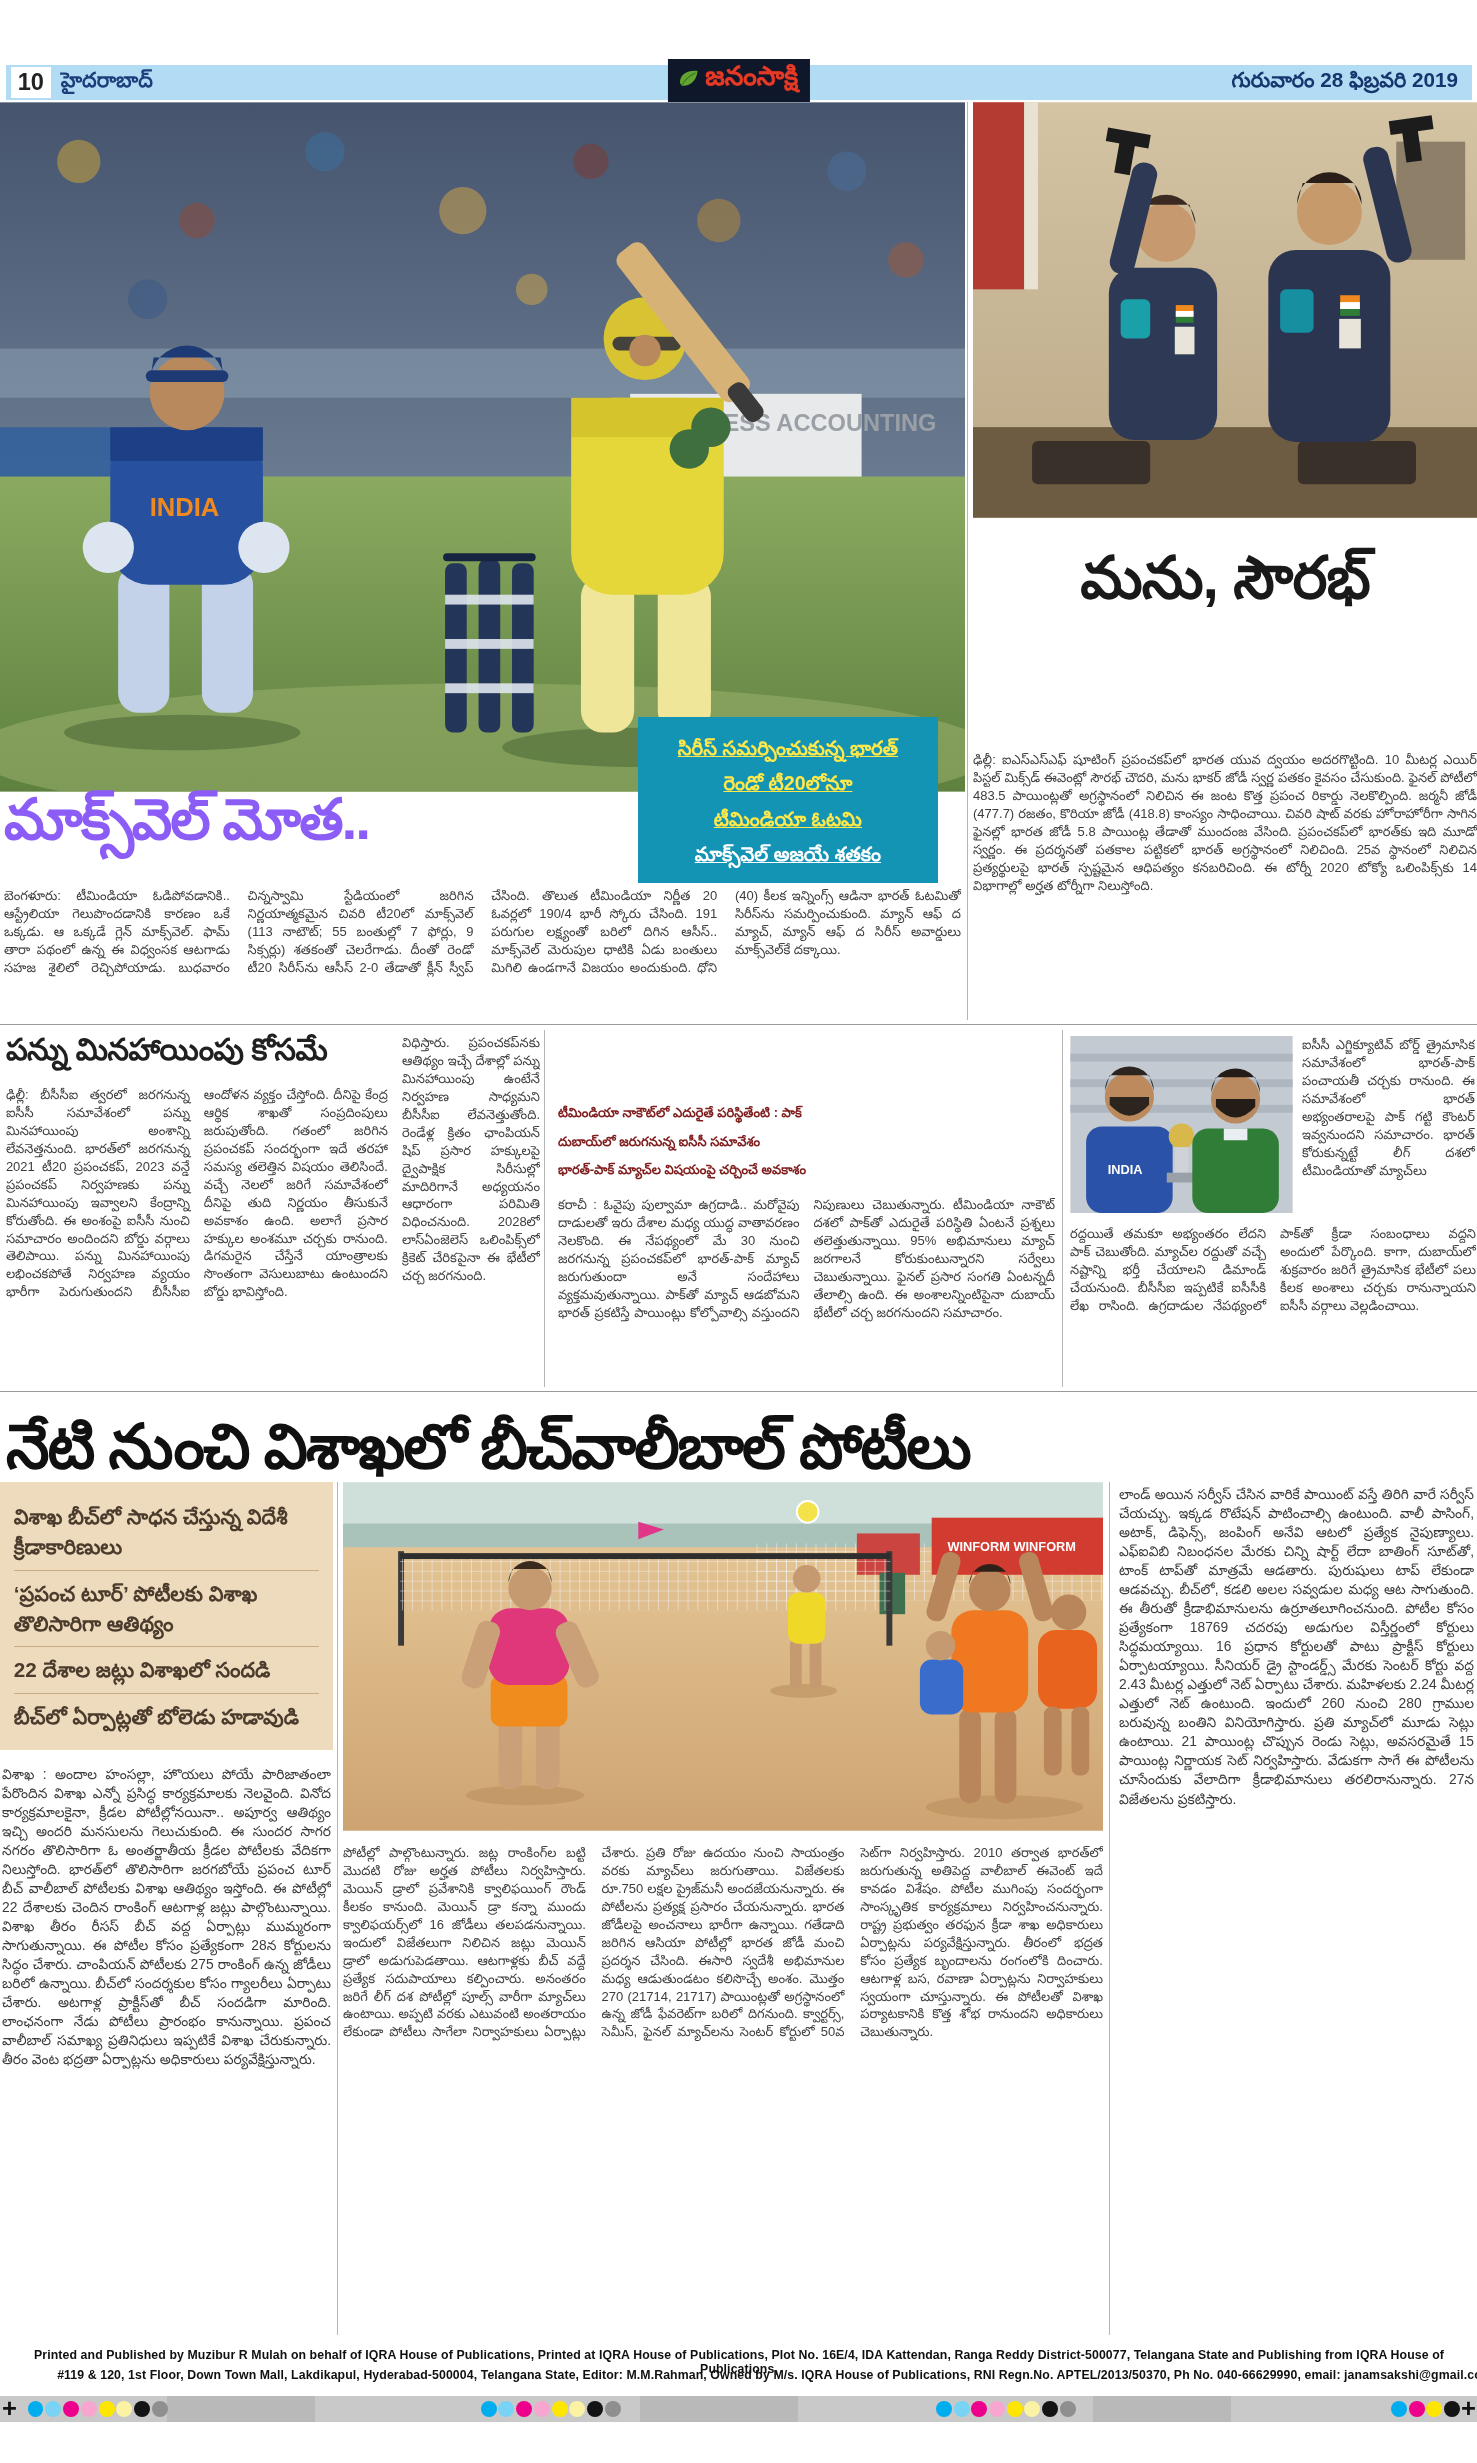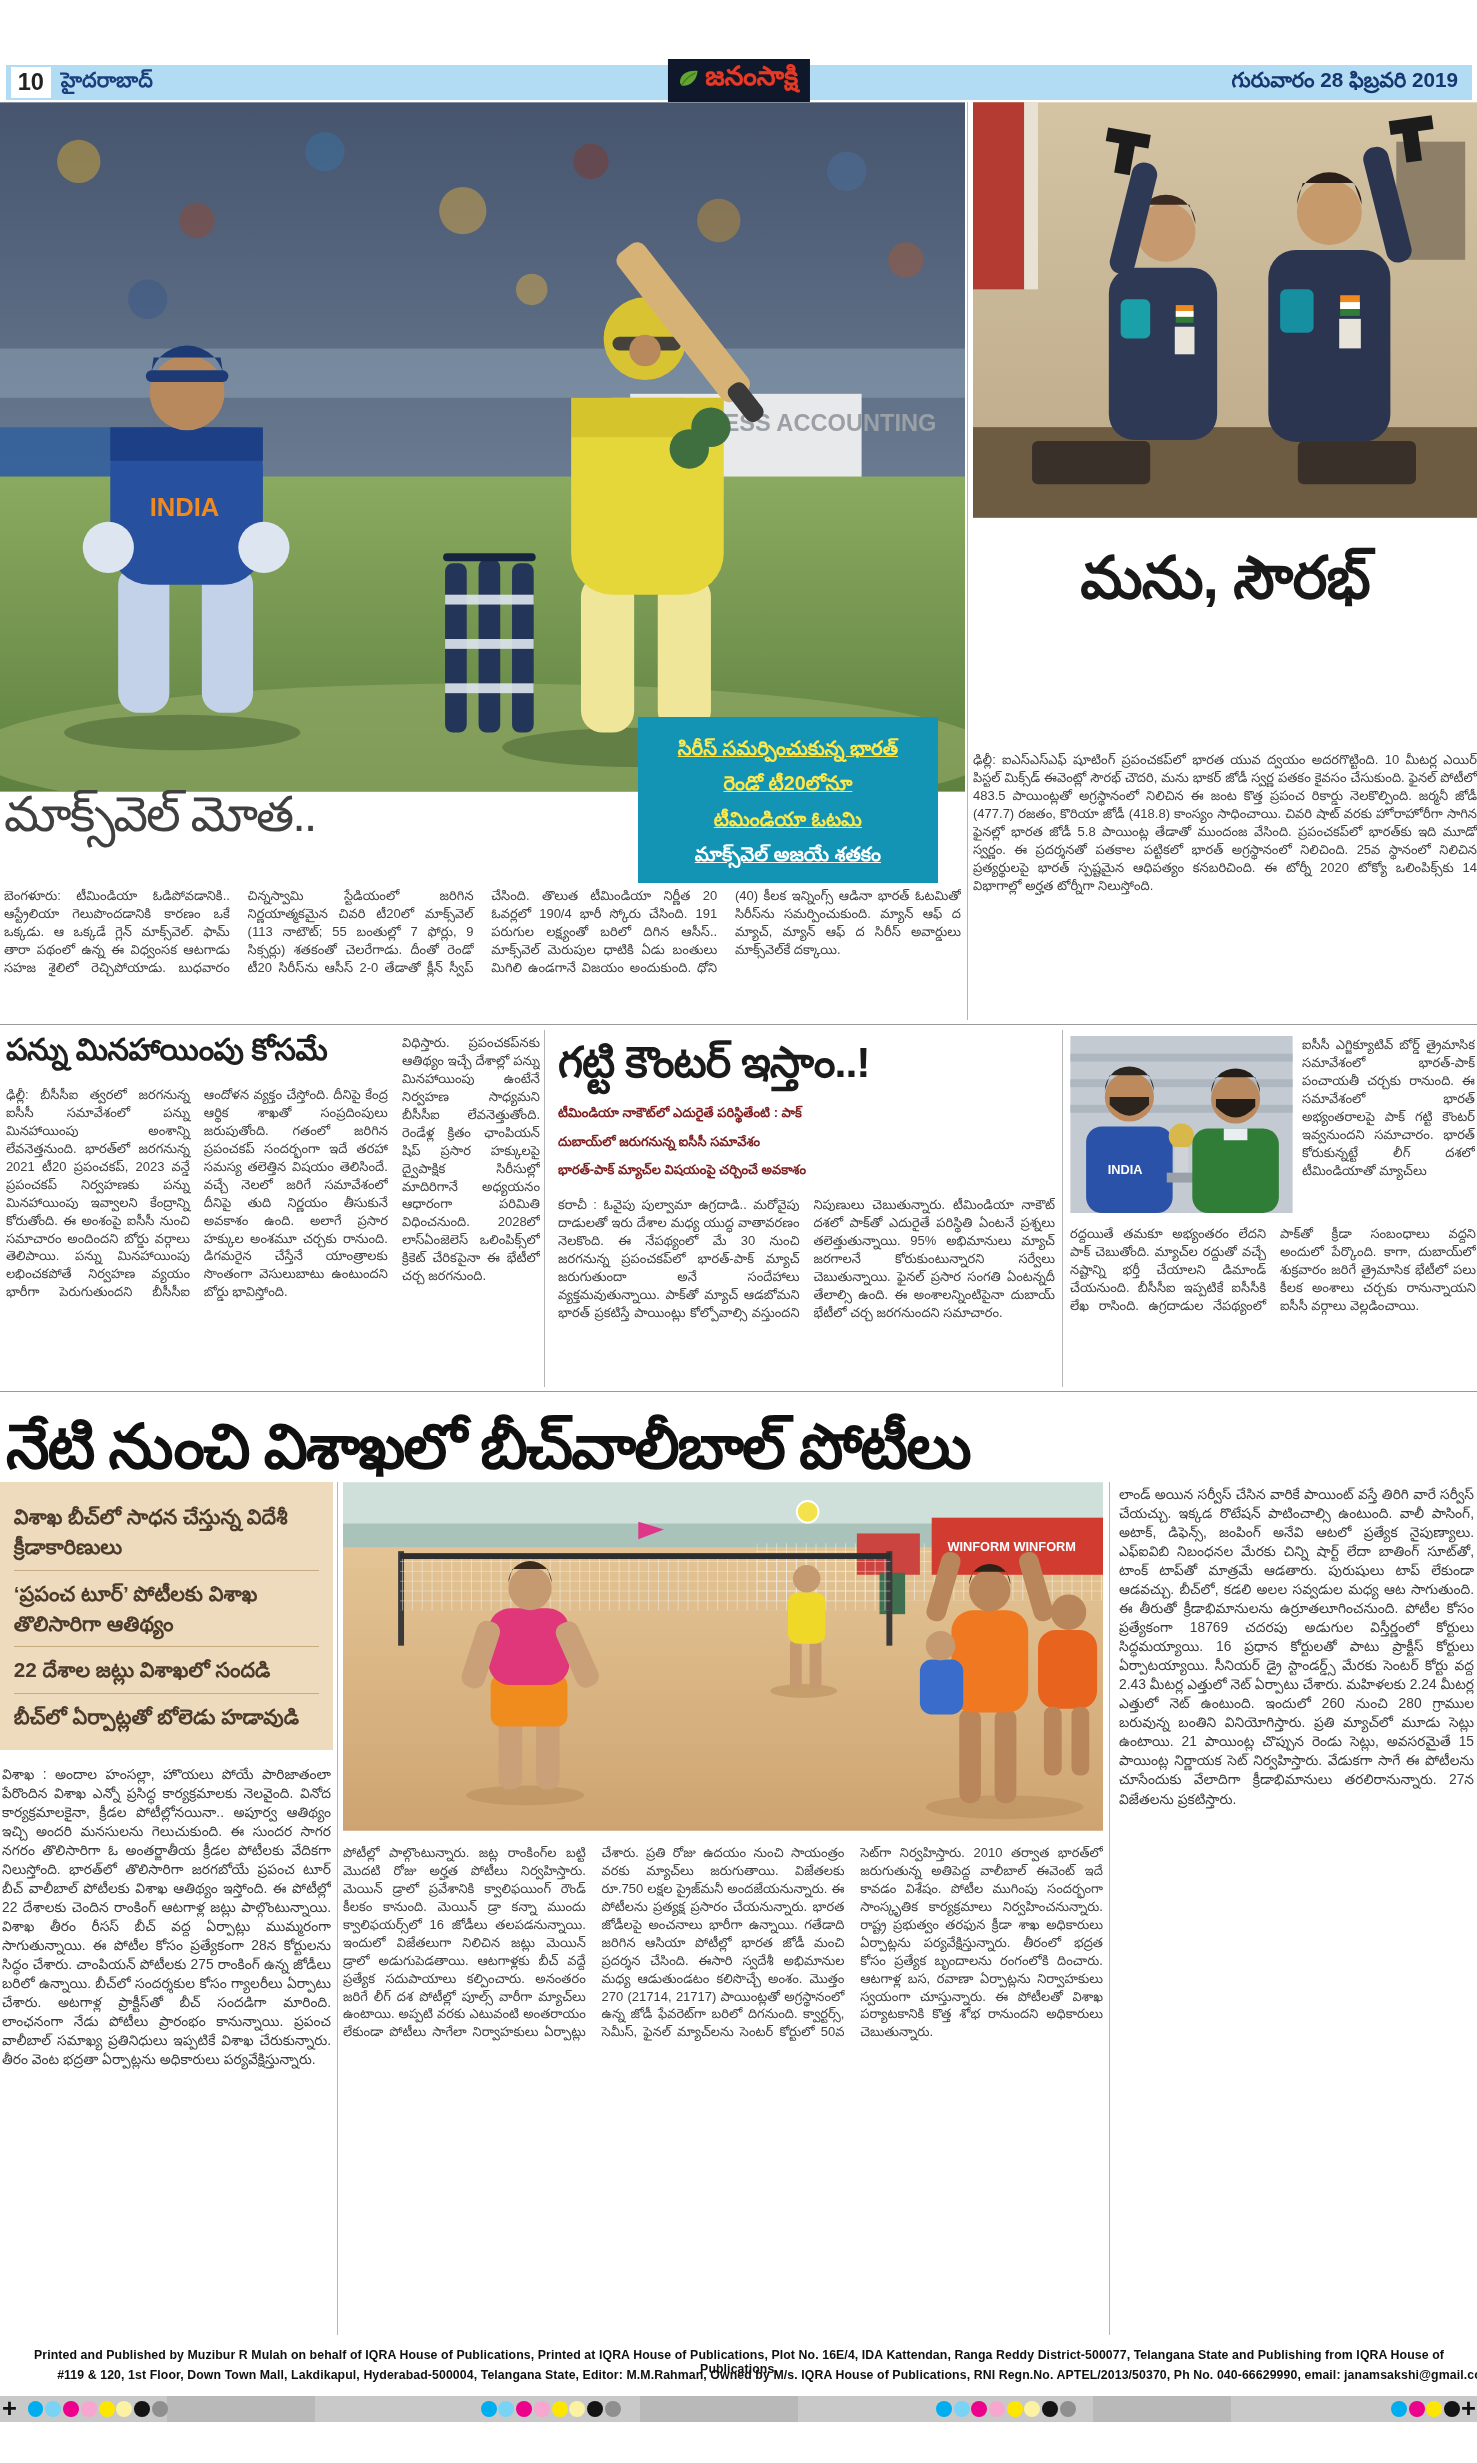--- a/index.html
+++ b/index.html
@@ -15,21 +15,21 @@
   .logo-text{font-size:26.6px;font-weight:bold;color:#e43b28;text-shadow:0 0 1px #9c1f12;}
   .date{margin-left:auto;margin-right:13.8px;font-size:20.7px;font-weight:bold;color:#16366e;}
   
   .body-text{font-size:13px;line-height:1.38;color:#3c3c3c;text-align:justify;overflow:hidden;}
   .cols-2{column-count:2;column-gap:13.8px;}
   .cols-3{column-count:3;column-gap:15.8px;}
   .cols-4{column-count:4;column-gap:17.7px;}
   .rule-h{background:#9a9a9a;height:1px;}
   .rule-v{background:#b5b5b5;width:1px;}
   
-  .maxwell-headline{font-size:49px;font-weight:400;color:#404040;letter-spacing:-2px;line-height:1.1;}
+  .maxwell-headline{font-size:57px;font-weight:700;color:#8b5cf6;letter-spacing:-2px;line-height:1.1;}
   .teal-box{background:#1494b4;text-align:center;padding:13.8px 9.9px 9.9px;}
   .teal-box .ln{font-size:19.7px;font-weight:bold;line-height:1.8;color:#ffe84a;text-decoration:underline;}
   .teal-box .ln.white{color:#ffffff;}
   .shoot-headline{font-size:59px;font-weight:800;color:#191919;text-align:center;line-height:1.7;letter-spacing:-1px;}
   .sec-headline{font-size:30.5px;font-weight:800;color:#202020;letter-spacing:-0.5px;}
   .counter-headline{font-size:43px;font-weight:800;color:#1b1b1b;letter-spacing:-1px;}
   .subhead{font-size:13px;font-weight:bold;color:#7f1d1d;}
   .vb-headline{font-size:62px;font-weight:900;color:#101010;letter-spacing:-2px;white-space:nowrap;}
   .tan-box{background:#eedabd;padding:11.8px 13.8px;box-sizing:border-box;}
   .tan-item{font-size:20.7px;font-weight:bold;color:#4a3b2c;line-height:1.45;padding:7.9px 0;}
@@ -203,21 +203,20 @@
   </div>
   <div class="abs body-text" style="left:973px;top:751px;width:504px;height:268px;">ఢిల్లీ: ఐఎస్ఎస్ఎఫ్ షూటింగ్ ప్రపంచకప్‌లో భారత యువ ద్వయం అదరగొట్టింది. 10 మీటర్ల ఎయిర్ పిస్టల్ మిక్స్‌డ్ ఈవెంట్లో సౌరభ్ చౌదరి, మను భాకర్ జోడీ స్వర్ణ పతకం కైవసం చేసుకుంది. ఫైనల్ పోటీలో 483.5 పాయింట్లతో అగ్రస్థానంలో నిలిచిన ఈ జంట కొత్త ప్రపంచ రికార్డు నెలకొల్పింది. జర్మనీ జోడీ (477.7) రజతం, కొరియా జోడీ (418.8) కాంస్యం సాధించాయి. చివరి షాట్ వరకు హోరాహోరీగా సాగిన ఫైనల్లో భారత జోడీ 5.8 పాయింట్ల తేడాతో ముందంజ వేసింది. ప్రపంచకప్‌లో భారత్‌కు ఇది మూడో స్వర్ణం. ఈ ప్రదర్శనతో పతకాల పట్టికలో భారత్ అగ్రస్థానంలో నిలిచింది. 25వ స్థానంలో నిలిచిన ప్రత్యర్థులపై భారత్ స్పష్టమైన ఆధిపత్యం కనబరిచింది. ఈ టోర్నీ 2020 టోక్యో ఒలింపిక్స్‌కు 14 విభాగాల్లో అర్హత టోర్నీగా నిలుస్తోంది.</div>
 
   <div class="abs rule-h" style="left:0;top:1024px;width:1478px;"></div>
 
   <div class="abs sec-headline" style="left:5.9px;top:1032px;width:386px;">పన్ను మినహాయింపు కోసమే</div>
   <div class="abs body-text cols-2" style="left:5.9px;top:1086px;width:382px;height:301px;">ఢిల్లీ: బీసీసీఐ త్వరలో జరగనున్న ఐసీసీ సమావేశంలో పన్ను మినహాయింపు అంశాన్ని లేవనెత్తనుంది. భారత్‌లో జరగనున్న 2021 టీ20 ప్రపంచకప్, 2023 వన్డే ప్రపంచకప్ నిర్వహణకు పన్ను మినహాయింపు ఇవ్వాలని కేంద్రాన్ని కోరుతోంది. ఈ అంశంపై ఐసీసీ నుంచి సమాచారం అందిందని బోర్డు వర్గాలు తెలిపాయి. పన్ను మినహాయింపు లభించకపోతే నిర్వహణ వ్యయం భారీగా పెరుగుతుందని బీసీసీఐ ఆందోళన వ్యక్తం చేస్తోంది. దీనిపై కేంద్ర ఆర్థిక శాఖతో సంప్రదింపులు జరుపుతోంది. గతంలో జరిగిన ప్రపంచకప్ సందర్భంగా ఇదే తరహా సమస్య తలెత్తిన విషయం తెలిసిందే. వచ్చే నెలలో జరిగే సమావేశంలో దీనిపై తుది నిర్ణయం తీసుకునే అవకాశం ఉంది. అలాగే ప్రసార హక్కుల అంశమూ చర్చకు రానుంది. డిగమరైన చేస్తేనే యాంత్రాలకు సొంతంగా వెసులుబాటు ఉంటుందని బోర్డు భావిస్తోంది.</div>
   <div class="abs body-text" style="left:402px;top:1034px;width:138px;height:353px;">విధిస్తారు. ప్రపంచకప్‌నకు ఆతిథ్యం ఇచ్చే దేశాల్లో పన్ను మినహాయింపు ఉంటేనే నిర్వహణ సాధ్యమని బీసీసీఐ లేవనెత్తుతోంది. రెండేళ్ల క్రితం ఛాంపియన్ షిప్ ప్రసార హక్కులపై ద్వైపాక్షిక సిరీసుల్లో మాదిరిగానే అధ్యయనం ఆధారంగా పరిమితి విధించనుంది. 2028లో లాస్ఏంజెలెస్ ఒలింపిక్స్‌లో క్రికెట్ చేరికపైనా ఈ భేటీలో చర్చ జరగనుంది.</div>
   <div class="abs rule-v" style="left:544px;top:1030px;height:357px;"></div>
 
-  <div class="abs counter-headline" style="left:558px;top:1038px;width:497px;">గట్టి కౌంటర్ ఇస్తాం..!</div>
   <div class="abs subhead" style="left:558px;top:1105px;width:497px;">టీమిండియా నాకౌట్‌లో ఎదురైతే పరిస్థితేంటి : పాక్</div>
   <div class="abs subhead" style="left:558px;top:1134px;width:497px;">దుబాయ్‌లో జరుగనున్న ఐసీసీ సమావేశం</div>
   <div class="abs subhead" style="left:558px;top:1162px;width:497px;">భారత్-పాక్ మ్యాచ్‌ల విషయంపై చర్చించే అవకాశం</div>
   <div class="abs body-text cols-2" style="left:558px;top:1196px;width:497px;height:191px;">కరాచీ : ఓవైపు పుల్వామా ఉగ్రదాడి.. మరోవైపు దాడులతో ఇరు దేశాల మధ్య యుద్ధ వాతావరణం నెలకొంది. ఈ నేపథ్యంలో మే 30 నుంచి జరగనున్న ప్రపంచకప్‌లో భారత్-పాక్ మ్యాచ్ జరుగుతుందా అనే సందేహాలు వ్యక్తమవుతున్నాయి. పాక్‌తో మ్యాచ్ ఆడబోమని భారత్ ప్రకటిస్తే పాయింట్లు కోల్పోవాల్సి వస్తుందని నిపుణులు చెబుతున్నారు. టీమిండియా నాకౌట్ దశలో పాక్‌తో ఎదురైతే పరిస్థితి ఏంటనే ప్రశ్నలు తలెత్తుతున్నాయి. 95% అభిమానులు మ్యాచ్ జరగాలనే కోరుకుంటున్నారని సర్వేలు చెబుతున్నాయి. ఫైనల్ ప్రసార సంగతి ఏంటన్నదీ తేలాల్సి ఉంది. ఈ అంశాలన్నింటిపైనా దుబాయ్ భేటీలో చర్చ జరగనుందని సమాచారం.</div>
   <div class="abs rule-v" style="left:1062px;top:1030px;height:357px;"></div>
 
   <div class="abs" style="left:1070px;top:1036px;width:223px;height:177px;">
     <svg width="223" height="177" viewBox="0 0 226 180">
       <rect width="226" height="180" fill="#c3cad2"></rect>
       <rect y="18" width="226" height="8" fill="#aeb6bf"></rect>

